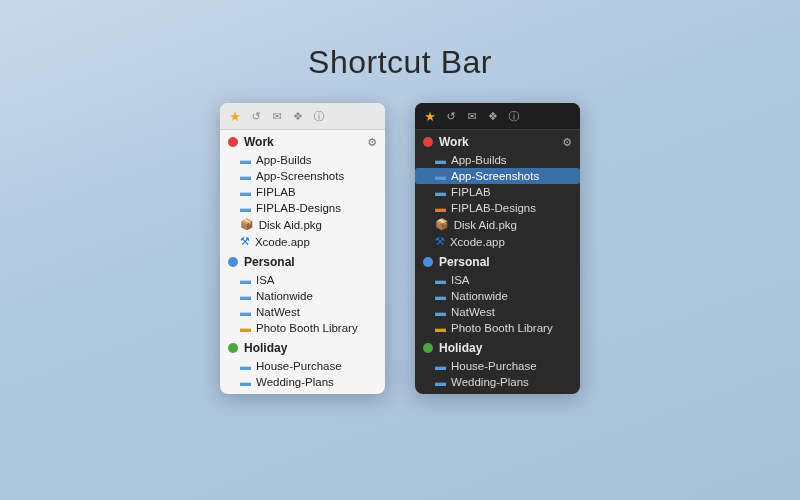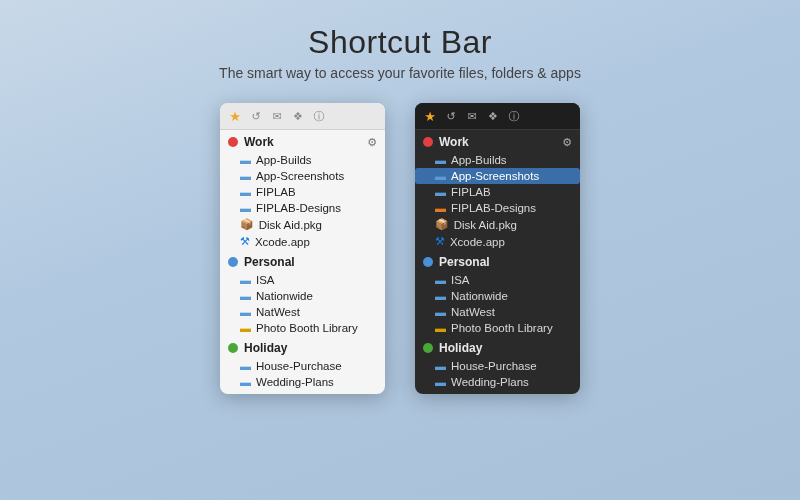--- a/index.html
+++ b/index.html
@@ -10,21 +10,21 @@
       background: linear-gradient(160deg, #c8d8e8 0%, #b0c8e0 40%, #a8c0d8 100%);
       font-family: -apple-system, 'Helvetica Neue', Arial, sans-serif;
       display: flex;
       flex-direction: column;
       align-items: center;
       overflow: hidden;
     }
 
     .header {
       text-align: center;
-      padding-top: 24px;
+      padding-top: 44px;
       margin-bottom: 10px;
     }
 
     .header-title {
       font-size: 32px;
       font-weight: 300;
       color: #2a2a2a;
       letter-spacing: 0.5px;
     }
 
@@ -192,21 +192,20 @@
     }
 
     .gear-icon-light { color: #777; }
     .gear-icon-dark { color: #aaa; }
   </style>
 </head>
 <body>
 
 <div class="header">
   <div class="header-title">Shortcut Bar</div>
-  <div class="header-subtitle">The smart way to access your favorite files, folders &amp; apps</div>
 </div>
 
 <div class="panels-container">
 
   <div class="panel panel-light">
     <div class="toolbar">
       <span class="toolbar-icon star-icon-yellow">★</span>
       <span class="toolbar-icon toolbar-icon-dark">↺</span>
       <span class="toolbar-icon toolbar-icon-dark">✉</span>
       <span class="toolbar-icon toolbar-icon-dark">❖</span>

